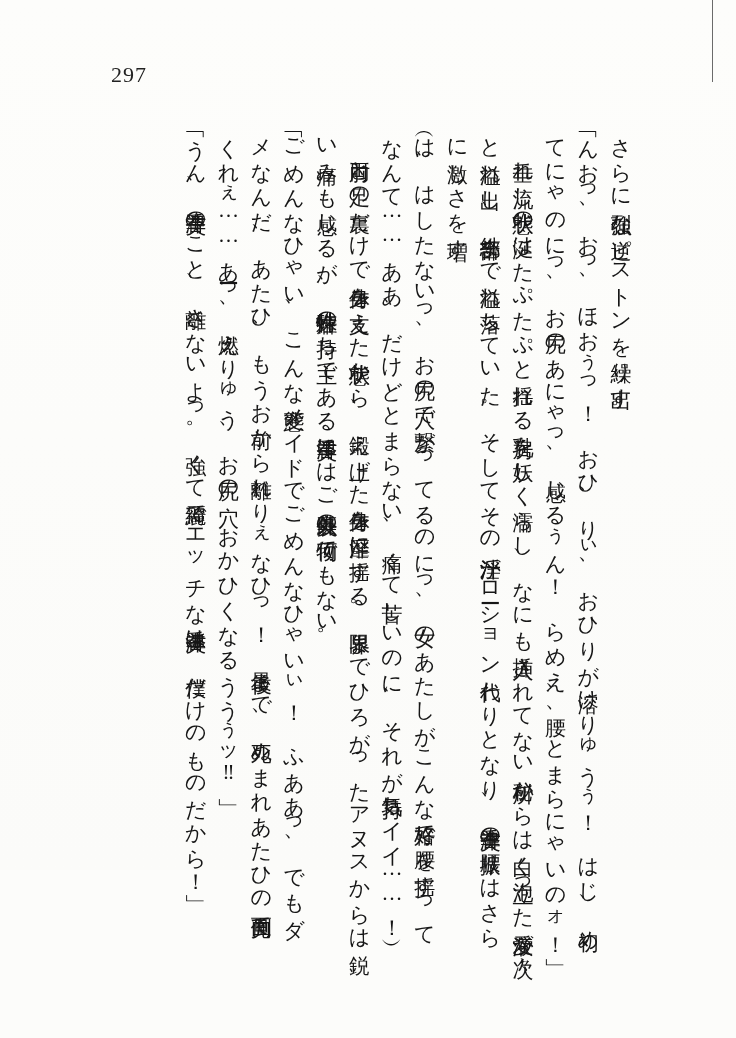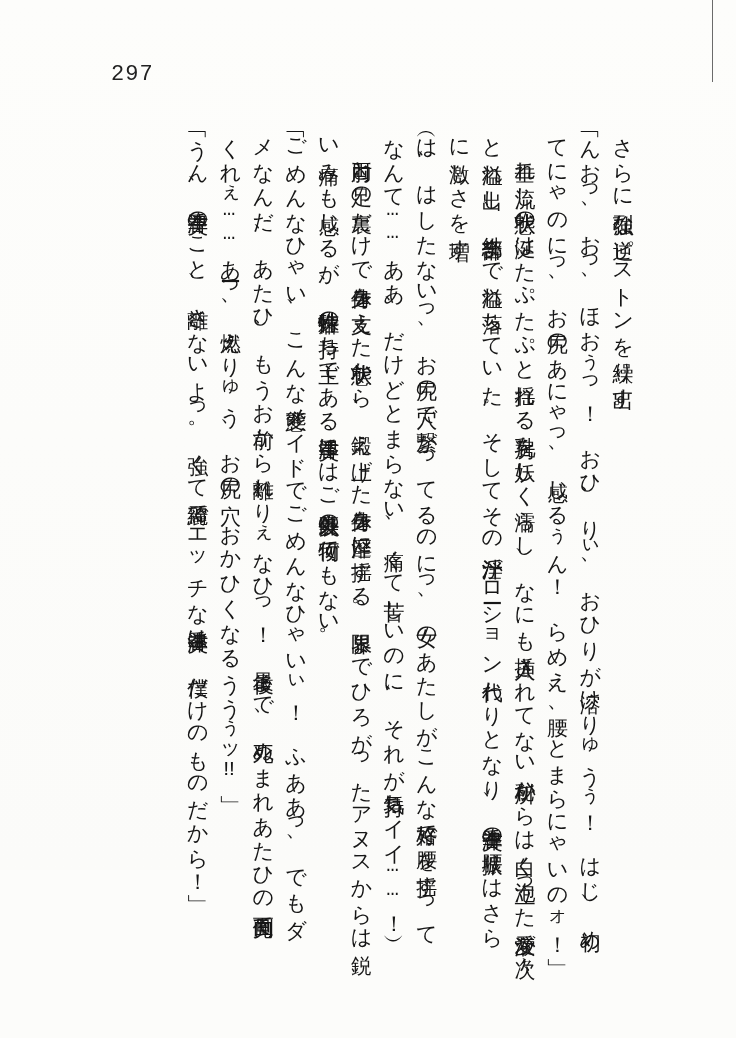--- a/index.html
+++ b/index.html
@@ -8,21 +8,21 @@
     width: 736px;
     height: 1038px;
     overflow: hidden;
     background: #fcfcfa;
   }
   .page {
     position: relative;
     width: 736px;
     height: 870px;
     background: linear-gradient(180deg, #fdfdfb 0%, #fbfbf9 100%);
-    font-family: Liberation Mono, monospace;
+    font-family: Liberation Serif, serif;
     color: #1a1a1a;
   }
   
   .edge-artifact {
     position: absolute;
     top: 0;
     right: 23px;
     width: 1px;
     height: 82px;
     background: #6b6b6b;

